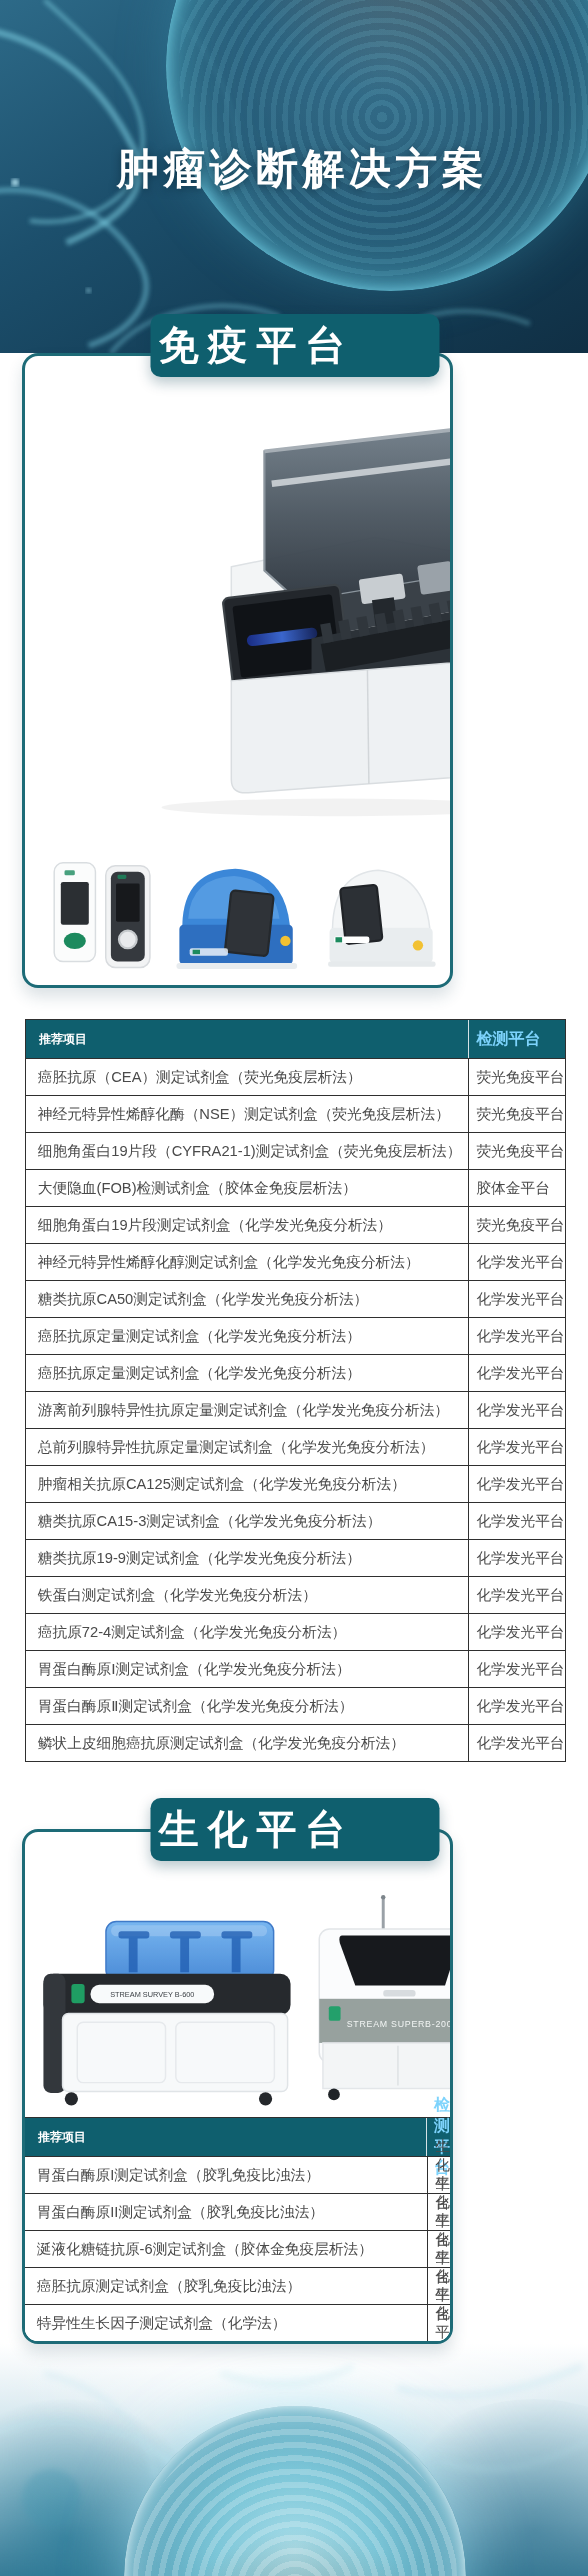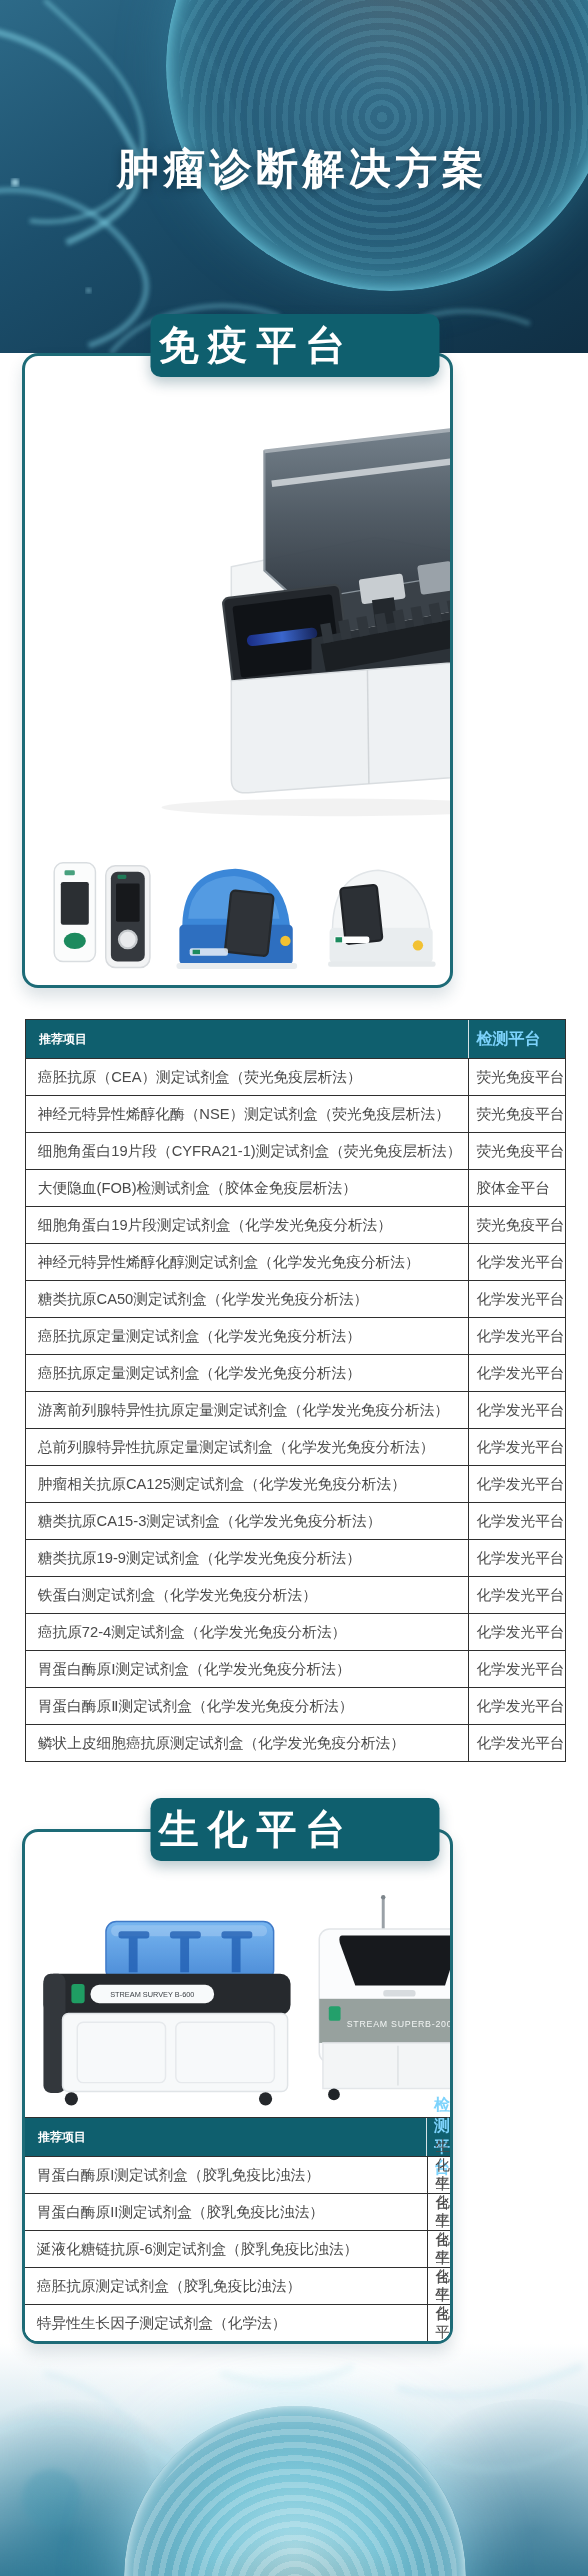--- a/index.html
+++ b/index.html
@@ -345,21 +345,21 @@
       </div>
     <div class="trow">
           <div class="c1">胃蛋白酶原I测定试剂盒（胶乳免疫比浊法）</div>
           <div class="c2">生化平台</div>
         </div>
         <div class="trow">
           <div class="c1">胃蛋白酶原II测定试剂盒（胶乳免疫比浊法）</div>
           <div class="c2">生化平台</div>
         </div>
         <div class="trow">
-          <div class="c1">涎液化糖链抗原-6测定试剂盒（胶乳免疫比浊法）</div>
+          <div class="c1">涎液化糖链抗原-6测定试剂盒（胶体金免疫层析法）</div>
           <div class="c2">生化平台</div>
         </div>
         <div class="trow">
           <div class="c1">癌胚抗原测定试剂盒（胶乳免疫比浊法）</div>
           <div class="c2">生化平台</div>
         </div>
         <div class="trow">
           <div class="c1">特异性生长因子测定试剂盒（化学法）</div>
           <div class="c2">生化平台</div>
         </div>

